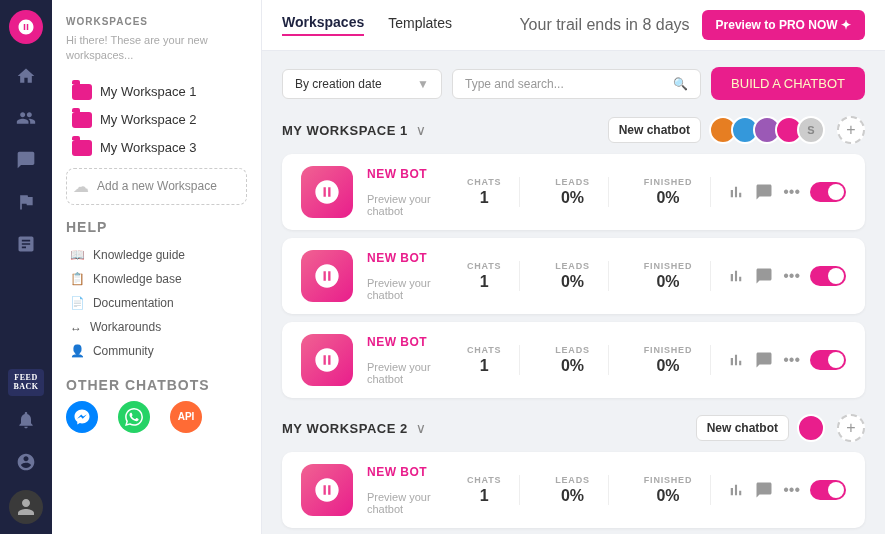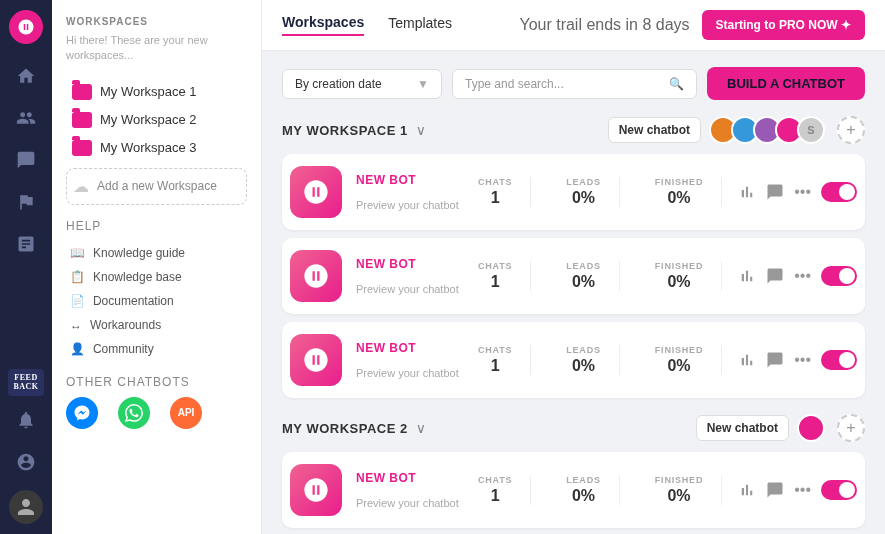--- a/index.html
+++ b/index.html
@@ -109,22 +109,22 @@
       padding: 8px 6px;
       border-radius: 8px;
       border: 1px dashed #ccc;
       cursor: pointer;
       font-size: 12px;
       color: #888;
       margin-top: 6px;
       margin-bottom: 14px;
     }
     .sidebar-section-title {
-      font-size: 12px;
-      font-weight: 400;
+      font-size: 14px;
+      font-weight: 700;
       color: #888;
       letter-spacing: 1px;
       margin-bottom: 8px;
     }
     .help-item {
       display: flex; align-items: center; gap: 8px;
       padding: 5px 4px;
       font-size: 12px;
       color: #555;
       cursor: pointer;
@@ -218,26 +218,26 @@
       border: 1px solid #ddd;
       border-radius: 6px;
       padding: 7px 12px;
       font-size: 12px;
       color: #999;
       cursor: text;
       flex: 1;
     }
     .build-btn {
       background: #e91e8c;
-      color: #0f172a;
+      color: #fef9c3;
       border: none;
       padding: 9px 20px;
       border-radius: 8px;
       font-size: 13px;
-      font-weight: 700;
+      font-weight: 400;
       cursor: pointer;
       margin-left: auto;
       white-space: nowrap;
     }
 
     
     .workspace-section { margin-bottom: 16px; }
     .workspace-header {
       display: flex;
       align-items: center;
@@ -290,21 +290,21 @@
       margin-left: 4px;
       background: #fff;
     }
 
     
     .bot-card {
       background: #fff;
       border-radius: 10px;
       display: flex;
       align-items: center;
-      padding: 12px 8px;
+      padding: 12px 19px;
       margin-bottom: 8px;
       box-shadow: 0 1px 3px rgba(0,0,0,0.06);
     }
     .bot-icon {
       width: 52px; height: 52px;
       border-radius: 12px;
       background: linear-gradient(135deg, #f06292, #e91e8c);
       display: flex; align-items: center; justify-content: center;
       margin-right: 14px;
       flex-shrink: 0;
@@ -502,21 +502,21 @@
 
 <div class="main-content">
 
   <div class="top-bar">
     <div class="top-nav">
       <div class="top-nav-item active">Workspaces</div>
       <div class="top-nav-item">Templates</div>
     </div>
     <div class="top-right">
       <span class="trial-text">Your trail ends in 8 days</span>
-      <button class="upgrade-btn">Starting to PRO NOW ✦</button>
+      <button class="upgrade-btn">Preview to PRO NOW ✦</button>
     </div>
   </div>
 
   <div class="content-area">
 
     <div class="filter-bar">
       <div class="filter-select">
         <span>By creation date</span>
         <span style="margin-left:auto; color:#aaa;">▼</span>
       </div>

